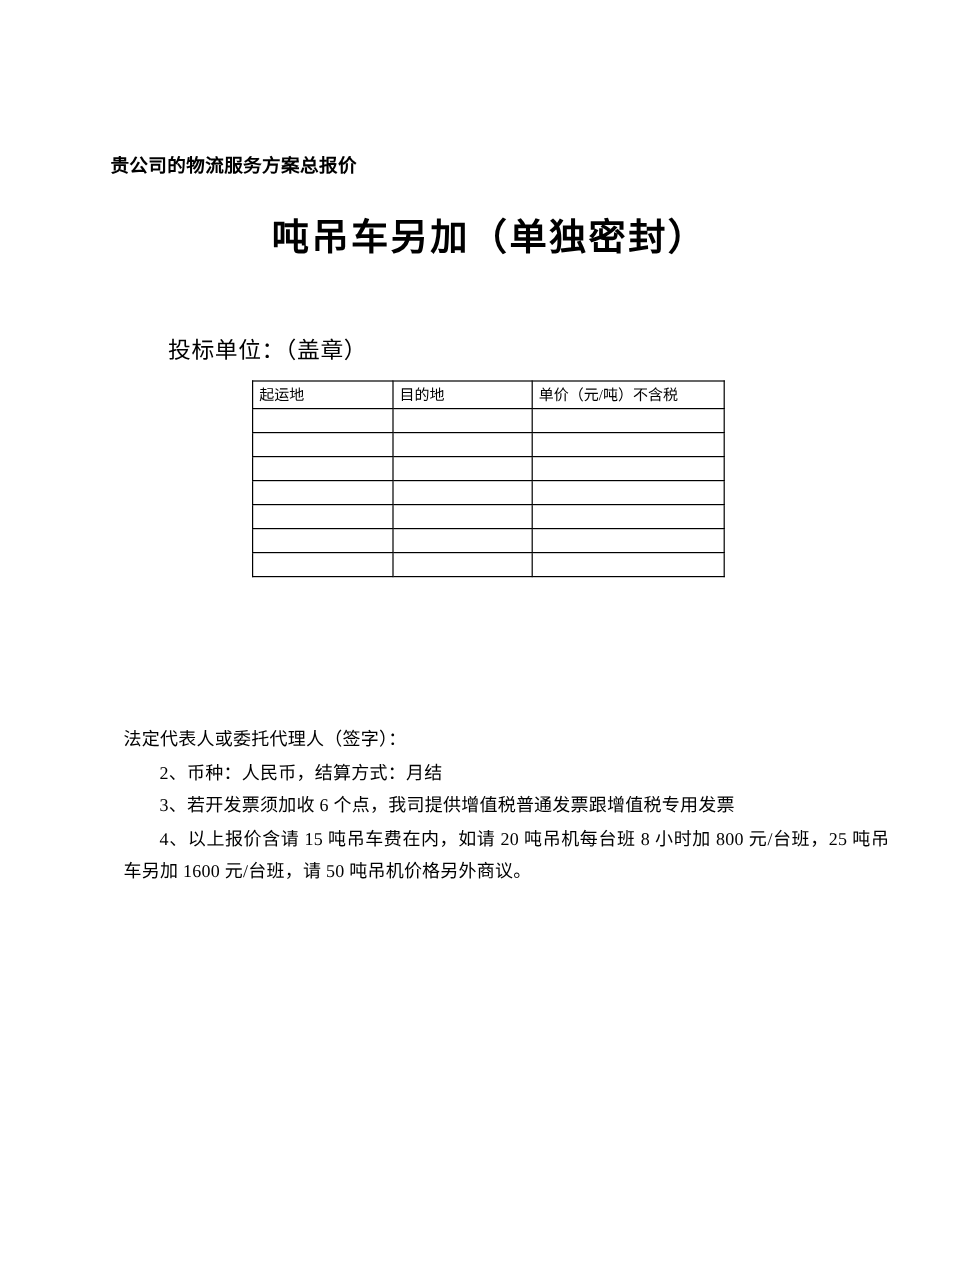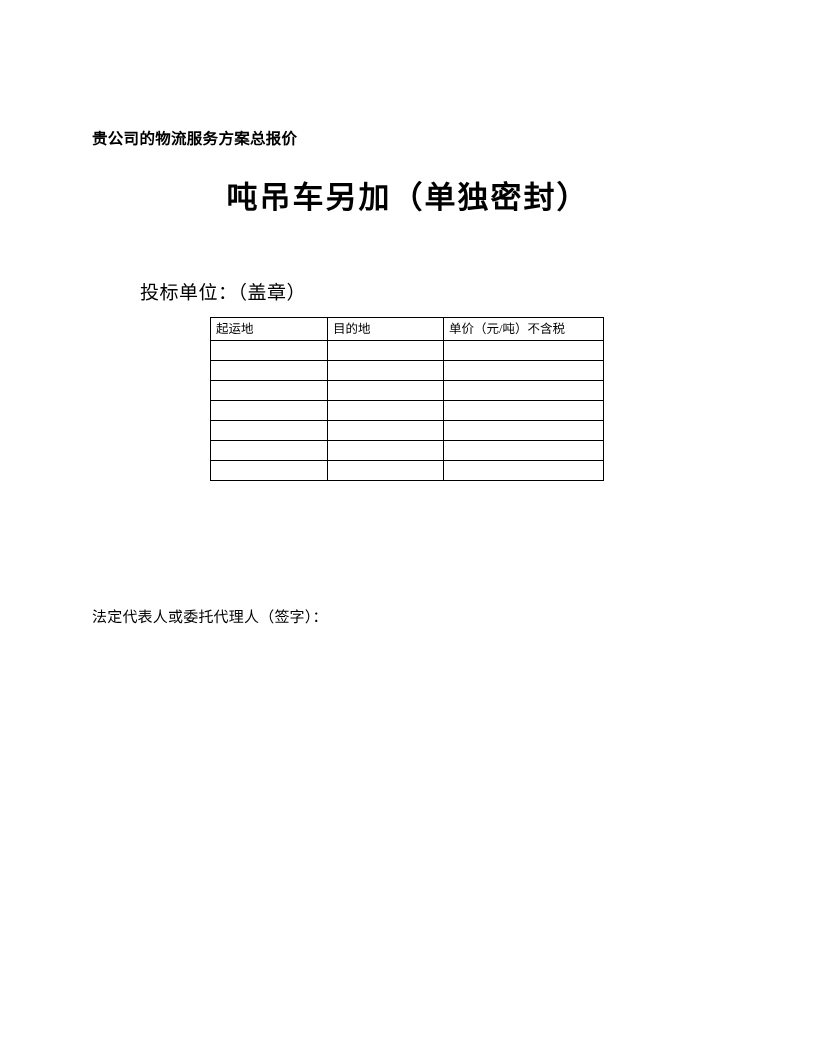--- a/index.html
+++ b/index.html
@@ -94,21 +94,21 @@
   }
 
   table.quote-table th {
     height: 22px;
     line-height: 22px;
   }
 
   
   .notes {
     position: absolute;
-    left: 92px;
+    left: 103px;
     top: 604px;
     width: 638px;
     font-family: "Liberation Serif", "DejaVu Serif", serif;
     font-size: 15px;
     line-height: 27.5px;
     letter-spacing: 0.2px;
     text-align: justify;
   }
 
   .notes p {
@@ -193,17 +193,20 @@
           <td></td>
           <td></td>
           <td></td>
         </tr>
       </tbody>
     </table>
   </div>
 
   <div class="notes">
     <p>法定代表人或委托代理人（签字）：</p>
+    <p class="indent">2、币种：人民币，结算方式：月结</p>
+    <p class="indent">3、若开发票须加收 6 个点，我司提供增值税普通发票跟增值税专用发票</p>
+    <p class="indent">4、以上报价含请 15 吨吊车费在内，如请 20 吨吊机每台班 8 小时加 800 元/台班，25 吨吊车另加 1600 元/台班，请 50 吨吊机价格另外商议。</p>
   </div>
 
   <div class="page-number">4</div>
 
 </div>
 
 </body></html>

